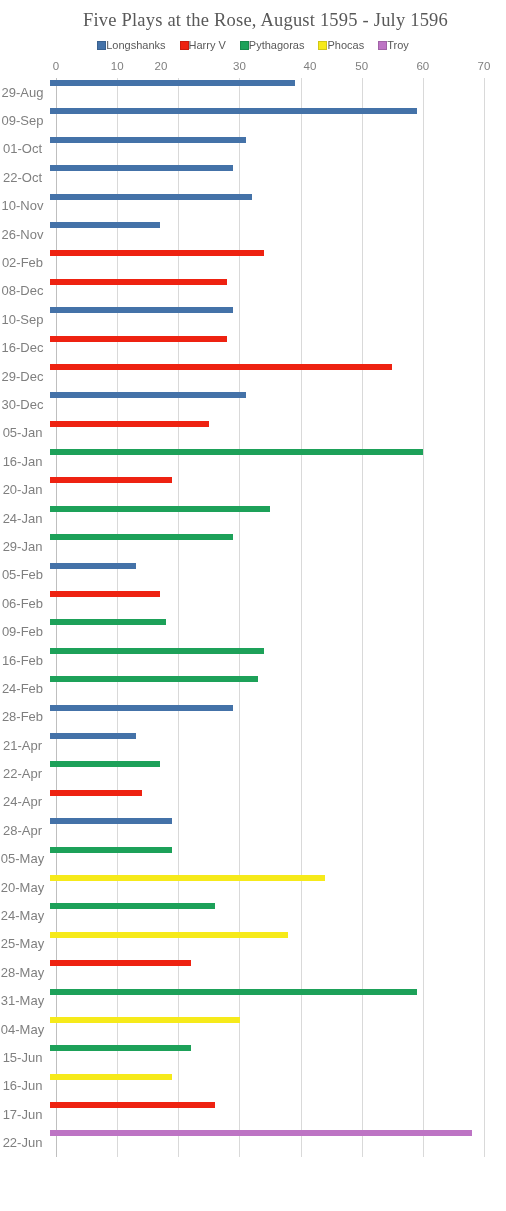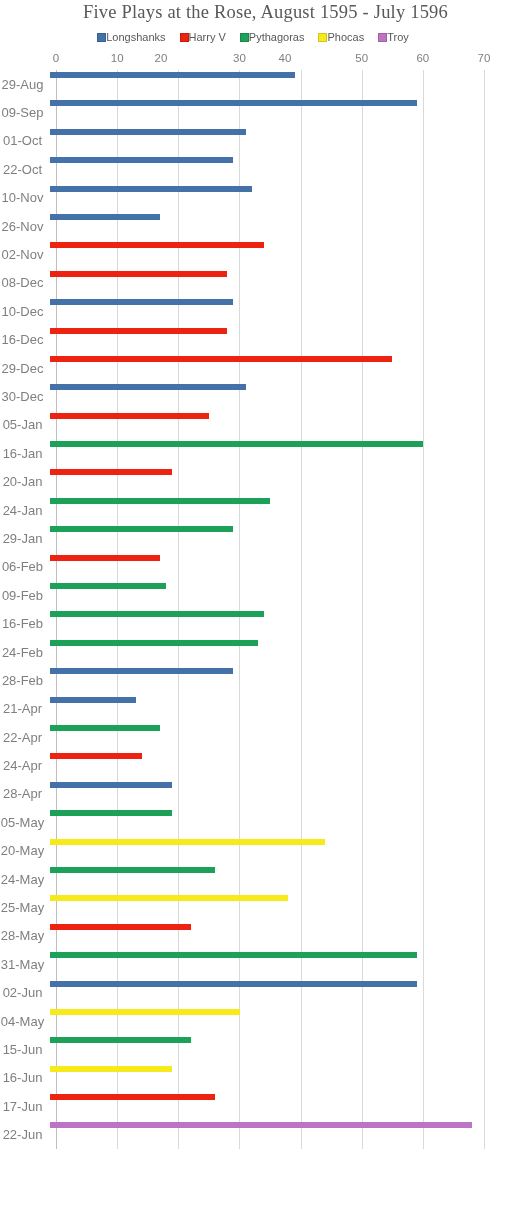--- a/index.html
+++ b/index.html
@@ -19,20 +19,21 @@
     height: 1211px;
     position: relative;
     background: #ffffff;
   }
   .chart-title {
     text-align: center;
     font-family: "Liberation Serif", serif;
     font-size: 18.5px;
     color: #595959;
     letter-spacing: 0.2px;
+    padding-top: 8px;
     height: 26px;
     line-height: 24px;
     white-space: nowrap;
     margin-left: 25px;
   }
   .legend {
     display: flex;
     justify-content: center;
     align-items: center;
     gap: 14px;
@@ -149,21 +150,21 @@
         <span class="legend-label">Troy</span>
       </div>
     </div>
 
   <div class="plot-wrap">
     <div class="axis-row" id="axis-row">
         <span class="tick-label" style="left: 56px;">0</span>
         <span class="tick-label" style="left: 117.143px;">10</span>
         <span class="tick-label" style="left: 161px;">20</span>
         <span class="tick-label" style="left: 239.429px;">30</span>
-        <span class="tick-label" style="left: 285px;">40</span>
+        <span class="tick-label" style="left: 310px;">40</span>
         <span class="tick-label" style="left: 361.714px;">50</span>
         <span class="tick-label" style="left: 422.857px;">60</span>
         <span class="tick-label" style="left: 484px;">70</span>
       </div>
     <div class="grid-area" id="grid-area">
       <div id="gridlines">
           <div class="gridline axis0" style="left: 56px;"></div>
           <div class="gridline" style="left: 117.143px;"></div>
           <div class="gridline" style="left: 178.286px;"></div>
           <div class="gridline" style="left: 239.429px;"></div>
@@ -203,33 +204,33 @@
               <div class="bar" title="Longshanks: 33" style="width: 201.771px; background: rgb(68, 114, 168);"></div>
             </div>
           </div>
           <div class="row">
             <div class="row-label">26-Nov</div>
             <div class="row-track">
               <div class="bar" title="Longshanks: 18" style="width: 110.057px; background: rgb(68, 114, 168);"></div>
             </div>
           </div>
           <div class="row">
-            <div class="row-label">02-Nov</div>
+            <div class="row-label">02-Feb</div>
             <div class="row-track">
               <div class="bar" title="Harry V: 35" style="width: 214px; background: rgb(238, 34, 17);"></div>
             </div>
           </div>
           <div class="row">
             <div class="row-label">08-Dec</div>
             <div class="row-track">
               <div class="bar" title="Harry V: 29" style="width: 177.314px; background: rgb(238, 34, 17);"></div>
             </div>
           </div>
           <div class="row">
-            <div class="row-label">10-Dec</div>
+            <div class="row-label">10-Sep</div>
             <div class="row-track">
               <div class="bar" title="Longshanks: 30" style="width: 183.429px; background: rgb(68, 114, 168);"></div>
             </div>
           </div>
           <div class="row">
             <div class="row-label">16-Dec</div>
             <div class="row-track">
               <div class="bar" title="Harry V: 29" style="width: 177.314px; background: rgb(238, 34, 17);"></div>
             </div>
           </div>
@@ -269,20 +270,26 @@
               <div class="bar" title="Pythagoras: 36" style="width: 220.114px; background: rgb(29, 161, 89);"></div>
             </div>
           </div>
           <div class="row">
             <div class="row-label">29-Jan</div>
             <div class="row-track">
               <div class="bar" title="Pythagoras: 30" style="width: 183.429px; background: rgb(29, 161, 89);"></div>
             </div>
           </div>
           <div class="row">
+            <div class="row-label">05-Feb</div>
+            <div class="row-track">
+              <div class="bar" title="Longshanks: 14" style="width: 85.6px; background: rgb(68, 114, 168);"></div>
+            </div>
+          </div>
+          <div class="row">
             <div class="row-label">06-Feb</div>
             <div class="row-track">
               <div class="bar" title="Harry V: 18" style="width: 110.057px; background: rgb(238, 34, 17);"></div>
             </div>
           </div>
           <div class="row">
             <div class="row-label">09-Feb</div>
             <div class="row-track">
               <div class="bar" title="Pythagoras: 19" style="width: 116.171px; background: rgb(29, 161, 89);"></div>
             </div>
@@ -356,26 +363,20 @@
           <div class="row">
             <div class="row-label">28-May</div>
             <div class="row-track">
               <div class="bar" title="Harry V: 23" style="width: 140.629px; background: rgb(238, 34, 17);"></div>
             </div>
           </div>
           <div class="row">
             <div class="row-label">31-May</div>
             <div class="row-track">
               <div class="bar" title="Pythagoras: 60" style="width: 366.857px; background: rgb(29, 161, 89);"></div>
-            </div>
-          </div>
-          <div class="row">
-            <div class="row-label">02-Jun</div>
-            <div class="row-track">
-              <div class="bar" title="Longshanks: 60" style="width: 366.857px; background: rgb(68, 114, 168);"></div>
             </div>
           </div>
           <div class="row">
             <div class="row-label">04-May</div>
             <div class="row-track">
               <div class="bar" title="Phocas: 31" style="width: 189.543px; background: rgb(246, 234, 26);"></div>
             </div>
           </div>
           <div class="row">
             <div class="row-label">15-Jun</div>

